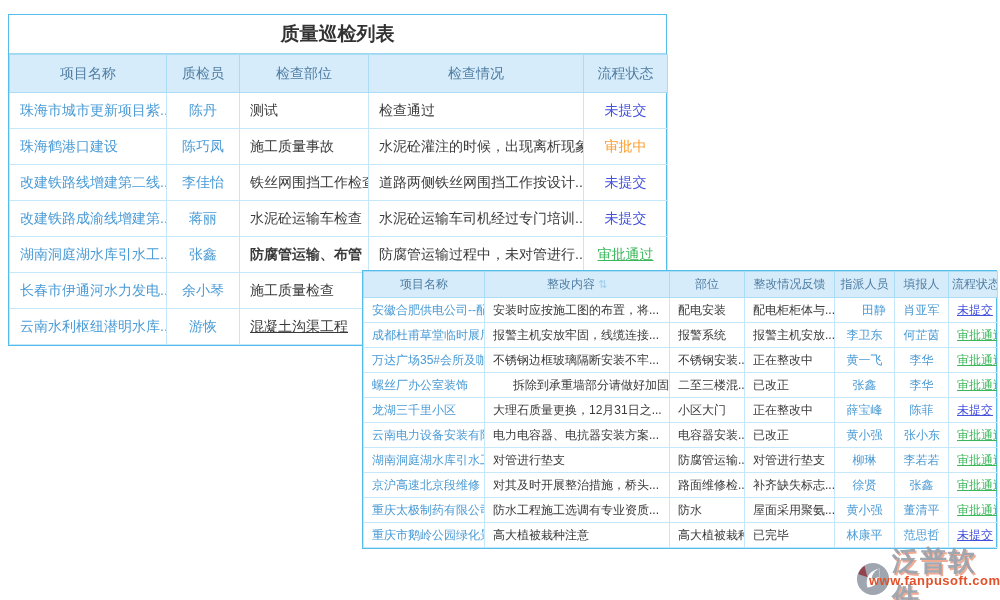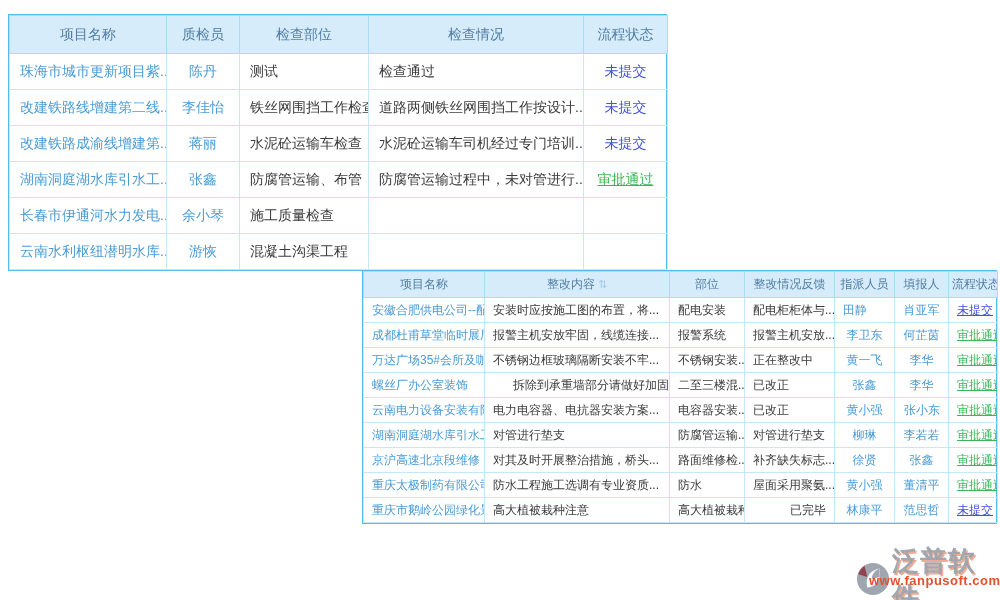--- a/index.html
+++ b/index.html
@@ -29,20 +29,21 @@
   .wm-text{font-size:27px;font-weight:bold;letter-spacing:1px;color:rgba(148,157,168,0.95);
            text-shadow:1.5px 1.5px 0 rgba(223,87,44,0.55);margin-left:2px;}
   .wm-url{position:absolute;left:869px;top:573px;z-index:3;font-size:13px;font-weight:bold;
           color:#e2512a;letter-spacing:0.5px;pointer-events:none;}
   .wm-logo{width:34px;height:34px;flex:0 0 auto;}
 </style>
 </head>
 <body>
 
 <div class="panel panel1">
+  <div class="panel-title">质量巡检列表</div>
   <table>
     <colgroup>
       <col style="width:157px">
         <col style="width:73px">
         <col style="width:129px">
       <col style="width:215px">
         <col style="width:84px">
     </colgroup>
     <thead>
         <tr>
@@ -55,51 +56,58 @@
       </thead>
     <tbody>
         <tr>
           <td class="cell-link" style="text-align: left;">珠海市城市更新项目紫...</td>
           <td class="cell-link" style="text-align: center;">陈丹</td>
           <td style="text-align: left;">测试</td>
           <td style="text-align: left;">检查通过</td>
           <td style="text-align: center;"><span style="color: rgb(67, 81, 221);">未提交</span></td>
         </tr>
         <tr>
+          <td class="cell-link" style="text-align: left;">珠海鹤港口建设</td>
+          <td class="cell-link" style="text-align: center;">陈巧凤</td>
+          <td style="text-align: left;">施工质量事故</td>
+          <td style="text-align: left;">水泥砼灌注的时候，出现离析现象</td>
+          <td style="text-align: center;"><span style="color: rgb(255, 156, 39);">审批中</span></td>
+        </tr>
+        <tr>
           <td class="cell-link" style="text-align: left;">改建铁路线增建第二线...</td>
           <td class="cell-link" style="text-align: center;">李佳怡</td>
           <td style="text-align: left;">铁丝网围挡工作检查</td>
           <td style="text-align: left;">道路两侧铁丝网围挡工作按设计...</td>
           <td style="text-align: center;"><span style="color: rgb(67, 81, 221);">未提交</span></td>
         </tr>
         <tr>
           <td class="cell-link" style="text-align: left;">改建铁路成渝线增建第...</td>
           <td class="cell-link" style="text-align: center;">蒋丽</td>
           <td style="text-align: left;">水泥砼运输车检查</td>
           <td style="text-align: left;">水泥砼运输车司机经过专门培训...</td>
           <td style="text-align: center;"><span style="color: rgb(67, 81, 221);">未提交</span></td>
         </tr>
         <tr>
           <td class="cell-link" style="text-align: left;">湖南洞庭湖水库引水工...</td>
           <td class="cell-link" style="text-align: center;">张鑫</td>
-          <td style="text-align: center;">防腐管运输、布管</td>
+          <td style="text-align: center; font-weight: bold;">防腐管运输、布管</td>
           <td style="text-align: left;">防腐管运输过程中，未对管进行...</td>
           <td style="text-align: center;"><span style="color: rgb(59, 183, 90); text-decoration: underline;">审批通过</span></td>
         </tr>
         <tr>
           <td class="cell-link" style="text-align: left;">长春市伊通河水力发电...</td>
           <td class="cell-link" style="text-align: center;">余小琴</td>
           <td style="text-align: left; margin-top: 37px;">施工质量检查</td>
           <td style="text-align: left;"></td>
           <td style="text-align: center;"></td>
         </tr>
         <tr>
           <td class="cell-link" style="text-align: left;">云南水利枢纽潜明水库...</td>
           <td class="cell-link" style="text-align: center;">游恢</td>
-          <td style="text-align: left;">混凝土沟渠工程</td>
+          <td style="text-align: left; text-decoration: underline;">混凝土沟渠工程</td>
           <td style="text-align: left;"></td>
           <td style="text-align: center;"></td>
         </tr>
       </tbody>
   </table>
 </div>
 
 <div class="panel panel2">
   <table>
     <colgroup>
@@ -121,21 +129,21 @@
           <th>填报人</th>
           <th>流程状态</th>
         </tr>
       </thead>
     <tbody>
         <tr>
           <td class="cell-link" style="text-align: left;">安徽合肥供电公司--配电设备...</td>
           <td style="text-align: left;">安装时应按施工图的布置，将...</td>
           <td style="text-align: left;">配电安装</td>
           <td style="text-align: left;">配电柜柜体与...</td>
-          <td class="cell-link" style="text-align: left; padding-left: 8px;">田静</td>
+          <td class="cell-link" style="text-align: right; padding-left: 8px;">田静</td>
           <td class="cell-link" style="text-align: center;">肖亚军</td>
           <td style="text-align: center;"><span style="color: rgb(67, 81, 221); text-decoration: underline;">未提交</span></td>
         </tr>
         <tr>
           <td class="cell-link" style="text-align: left;">成都杜甫草堂临时展厅独立展...</td>
           <td style="text-align: left;">报警主机安放牢固，线缆连接...</td>
           <td style="text-align: left;">报警系统</td>
           <td style="text-align: left;">报警主机安放...</td>
           <td class="cell-link" style="text-align: center;">李卫东</td>
           <td class="cell-link" style="text-align: center;">何芷茵</td>
@@ -153,20 +161,29 @@
         <tr>
           <td class="cell-link" style="text-align: left;">螺丝厂办公室装饰</td>
           <td style="text-align: center; padding-left: 28px;">拆除到承重墙部分请做好加固...</td>
           <td style="text-align: left;">二至三楼混...</td>
           <td style="text-align: left;">已改正</td>
           <td class="cell-link" style="text-align: center;">张鑫</td>
           <td class="cell-link" style="text-align: center;">李华</td>
           <td style="text-align: center;"><span style="color: rgb(59, 183, 90); text-decoration: underline;">审批通过</span></td>
         </tr>
         <tr>
+          <td class="cell-link" style="text-align: left;">龙湖三千里小区</td>
+          <td style="text-align: left;">大理石质量更换，12月31日之...</td>
+          <td style="text-align: left;">小区大门</td>
+          <td style="text-align: left;">正在整改中</td>
+          <td class="cell-link" style="text-align: center;">薛宝峰</td>
+          <td class="cell-link" style="text-align: center;">陈菲</td>
+          <td style="text-align: center;"><span style="color: rgb(67, 81, 221); text-decoration: underline;">未提交</span></td>
+        </tr>
+        <tr>
           <td class="cell-link" style="text-align: left;">云南电力设备安装有限公司20...</td>
           <td style="text-align: left;">电力电容器、电抗器安装方案...</td>
           <td style="text-align: left;">电容器安装...</td>
           <td style="text-align: left;">已改正</td>
           <td class="cell-link" style="text-align: center;">黄小强</td>
           <td class="cell-link" style="text-align: right;">张小东</td>
           <td style="text-align: center;"><span style="color: rgb(59, 183, 90); text-decoration: underline;">审批通过</span></td>
         </tr>
         <tr>
           <td class="cell-link" style="text-align: left;">湖南洞庭湖水库引水工程施工标</td>
@@ -192,21 +209,21 @@
           <td style="text-align: left;">防水</td>
           <td style="text-align: left;">屋面采用聚氨...</td>
           <td class="cell-link" style="text-align: center;">黄小强</td>
           <td class="cell-link" style="text-align: center;">董清平</td>
           <td style="text-align: center;"><span style="color: rgb(59, 183, 90); text-decoration: underline;">审批通过</span></td>
         </tr>
         <tr>
           <td class="cell-link" style="text-align: left;">重庆市鹅岭公园绿化景观提升...</td>
           <td style="text-align: left;">高大植被栽种注意</td>
           <td style="text-align: right;">高大植被栽种</td>
-          <td style="text-align: right;">已完毕</td>
+          <td style="text-align: left;">已完毕</td>
           <td class="cell-link" style="text-align: center;">林康平</td>
           <td class="cell-link" style="text-align: center;">范思哲</td>
           <td style="text-align: center;"><span style="color: rgb(67, 81, 221); text-decoration: underline;">未提交</span></td>
         </tr>
       </tbody>
   </table>
 </div>
 
 <div class="watermark">
   <svg class="wm-logo" viewBox="0 0 36 36">

